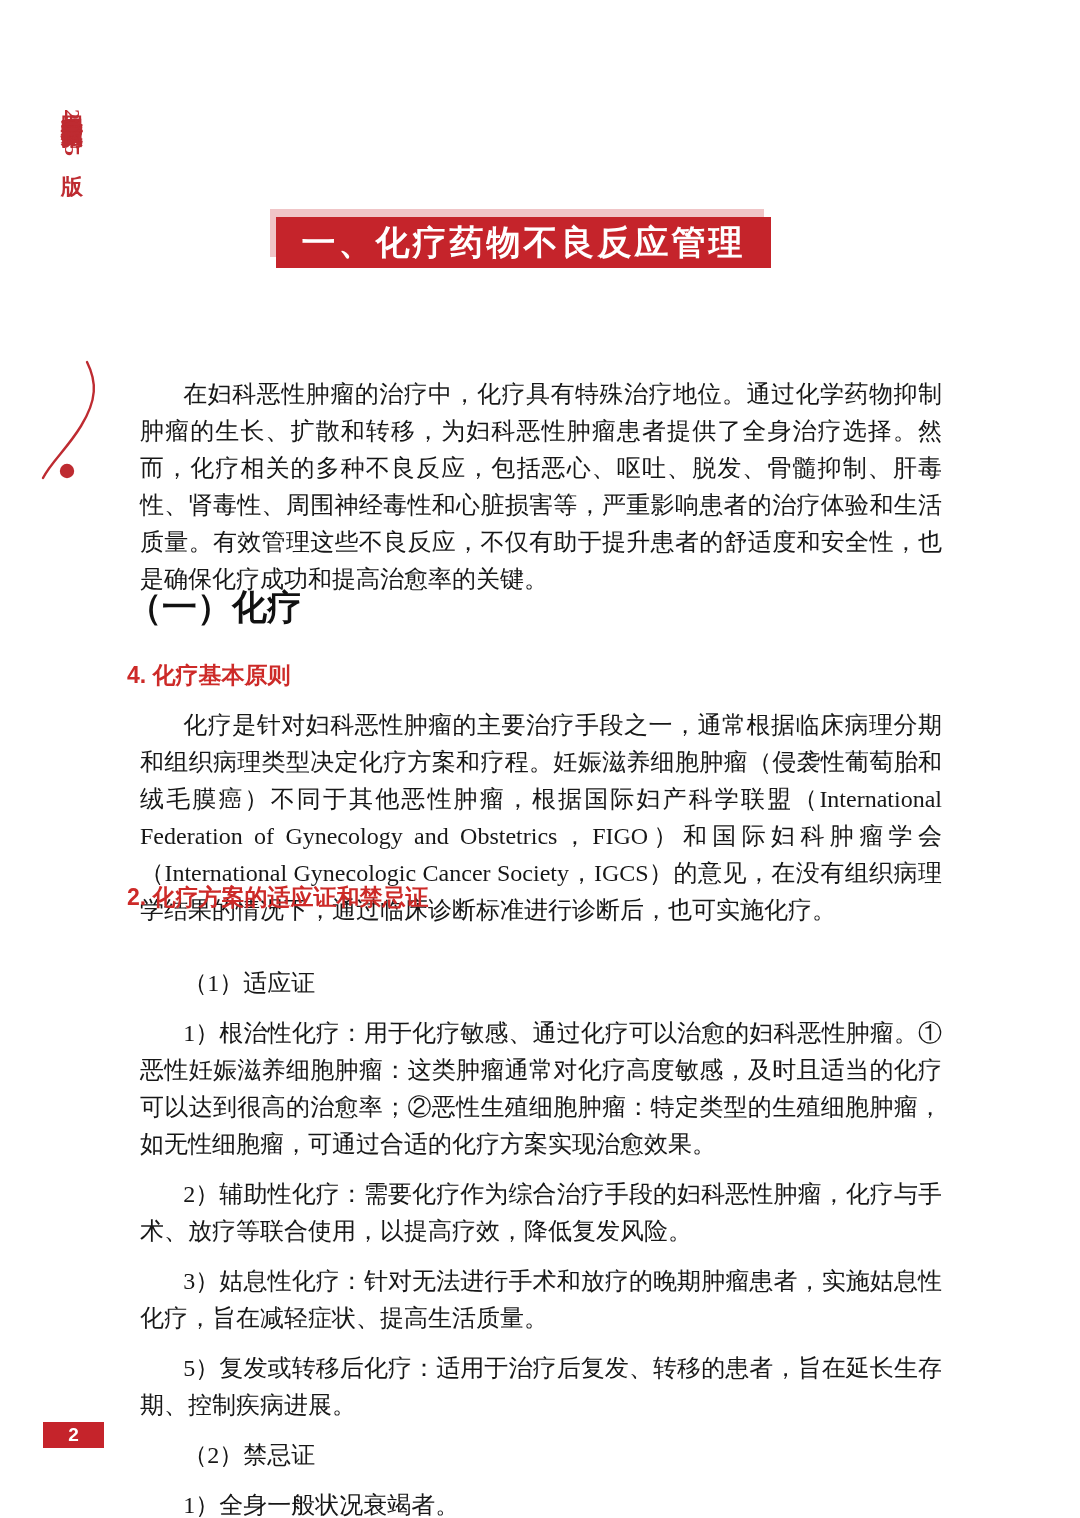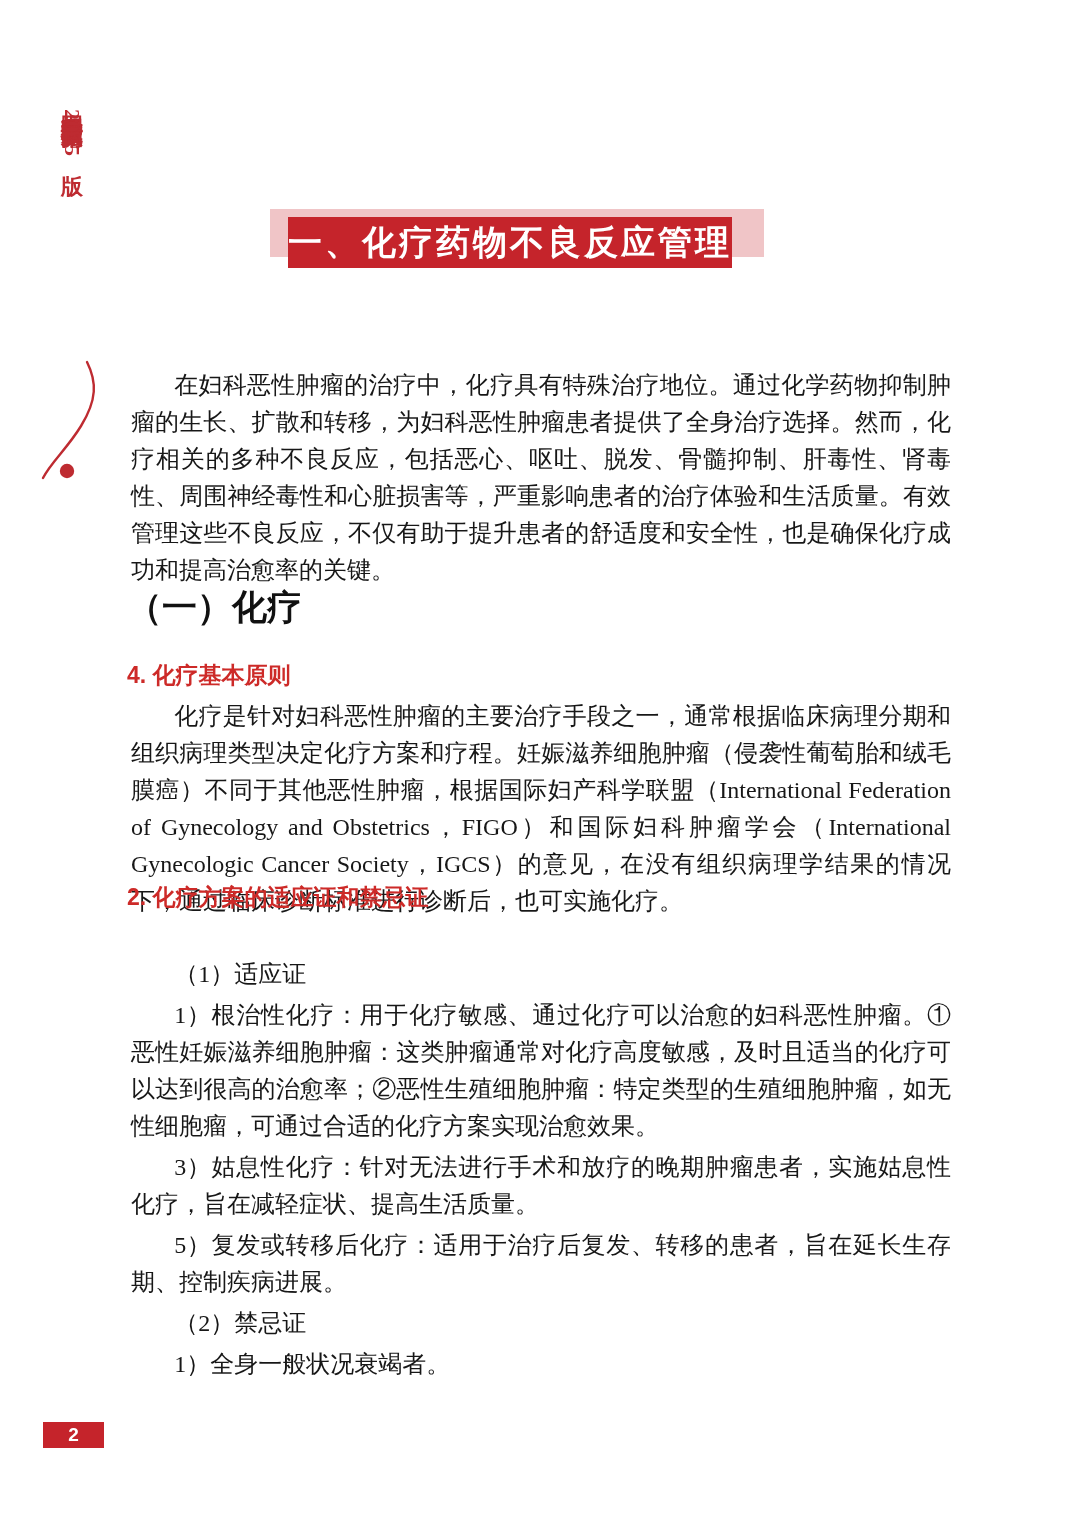--- a/index.html
+++ b/index.html
@@ -42,48 +42,47 @@
     left: 270px;
     top: 209px;
     width: 494px;
     height: 48px;
     background: var(--banner-pink, #f0c5c7);
   }
   .banner {
     position: absolute;
     left: 276px;
     top: 217px;
-    width: 444px;
+    width: 495px;
     height: 51px;
     background: var(--banner-red, #c5242b);
     display: flex;
     align-items: center;
     justify-content: center;
-    margin-left: 12px;
   }
   .banner-text {
     color: #ffffff;
     font-weight: bold;
     font-size: 34px;
     letter-spacing: 3px;
     font-family: "Liberation Serif", "DejaVu Serif", serif;
     white-space: nowrap;
   }
 
   
   .body-block {
     position: absolute;
     left: 127px;
     width: 828px;
     font-size: 24px;
     line-height: 37px;
     text-align: justify;
   }
   .body-block p {
-    margin: 4px;
+    margin: 13px;
     text-indent: 1.8em;
   }
 
   .section-heading {
     position: absolute;
     left: 127px;
     top: 584px;
     margin: 0;
     font-size: 35px;
     font-weight: bold;
@@ -149,20 +148,21 @@
 
   <div class="body-block" style="top: 694px;">
     <p>化疗是针对妇科恶性肿瘤的主要治疗手段之一，通常根据临床病理分期和组织病理类型决定化疗方案和疗程。妊娠滋养细胞肿瘤（侵袭性葡萄胎和绒毛膜癌）不同于其他恶性肿瘤，根据国际妇产科学联盟（International Federation of Gynecology and Obstetrics，FIGO）和国际妇科肿瘤学会（International Gynecologic Cancer Society，IGCS）的意见，在没有组织病理学结果的情况下，通过临床诊断标准进行诊断后，也可实施化疗。</p>
   </div>
 
   <h3 class="red-subheading second">2. 化疗方案的适应证和禁忌证</h3>
 
   <div class="body-block" style="top: 952px;">
     <p>（1）适应证</p>
     <p>1）根治性化疗：用于化疗敏感、通过化疗可以治愈的妇科恶性肿瘤。①恶性妊娠滋养细胞肿瘤：这类肿瘤通常对化疗高度敏感，及时且适当的化疗可以达到很高的治愈率；②恶性生殖细胞肿瘤：特定类型的生殖细胞肿瘤，如无性细胞瘤，可通过合适的化疗方案实现治愈效果。</p>
+    <p>2）辅助性化疗：需要化疗作为综合治疗手段的妇科恶性肿瘤，化疗与手术、放疗等联合使用，以提高疗效，降低复发风险。</p>
     <p>3）姑息性化疗：针对无法进行手术和放疗的晚期肿瘤患者，实施姑息性化疗，旨在减轻症状、提高生活质量。</p>
     <p>5）复发或转移后化疗：适用于治疗后复发、转移的患者，旨在延长生存期、控制疾病进展。</p>
     <p>（2）禁忌证</p>
     <p>1）全身一般状况衰竭者。</p>
   </div>
 
   <div class="page-badge">
     <span>2</span>
   </div>
 

